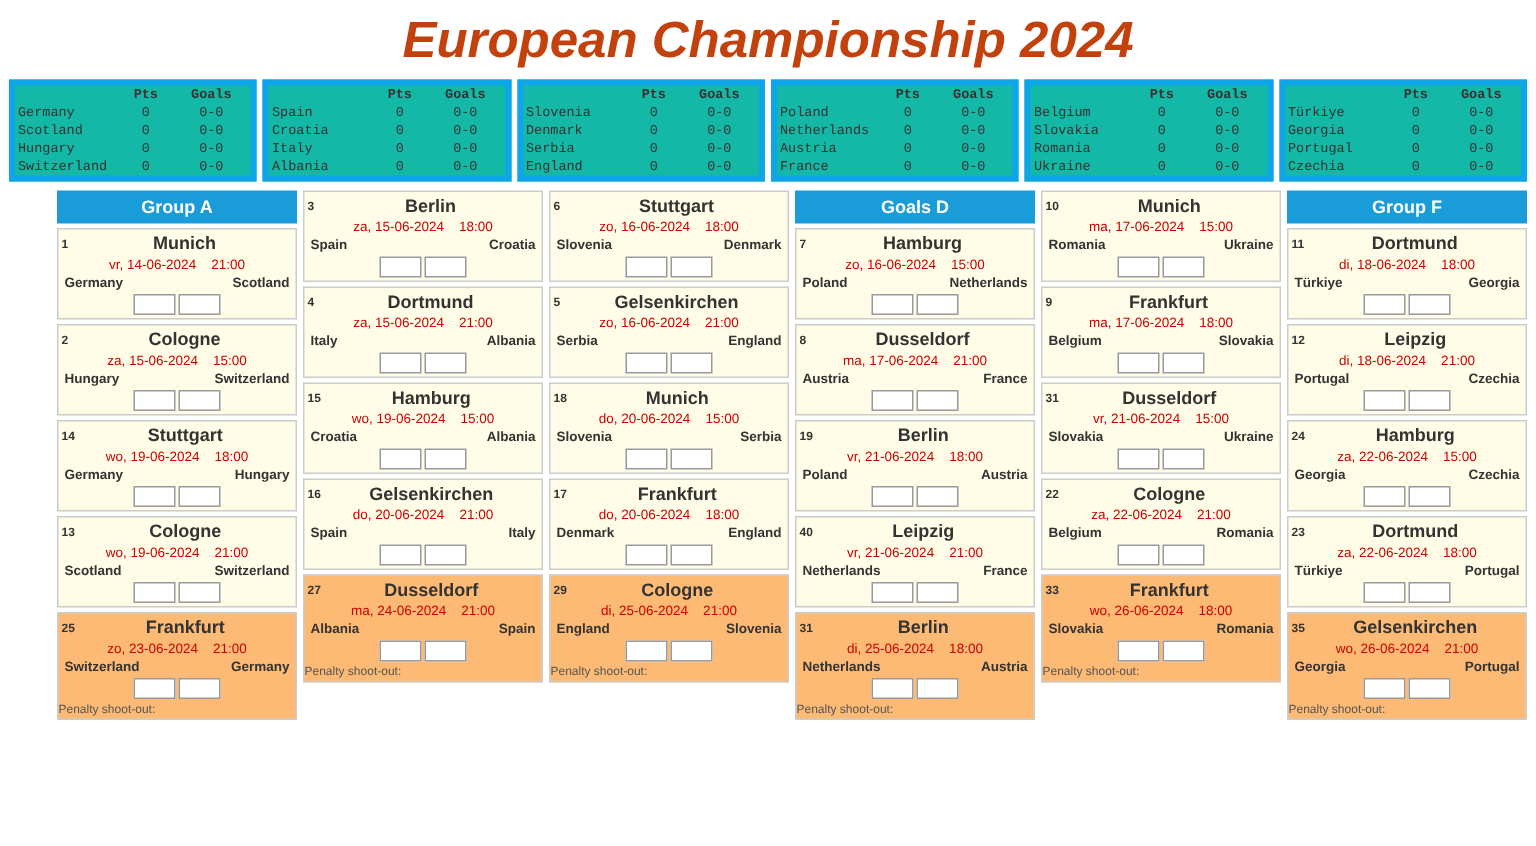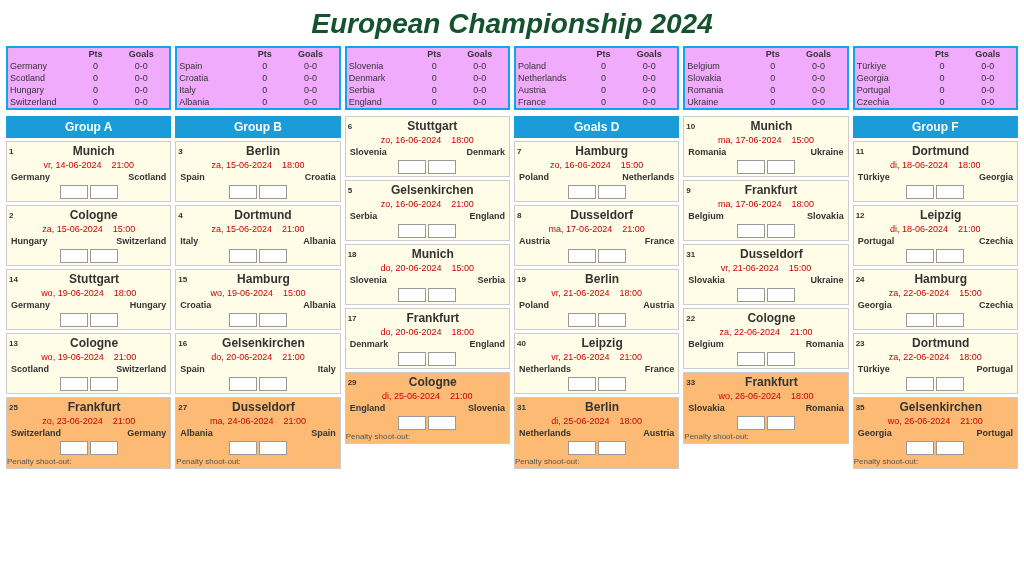--- a/index.html
+++ b/index.html
@@ -1,28 +1,28 @@
 <!DOCTYPE html>
 <html><head>
   <meta charset="utf-8">
   <style>
     * { box-sizing: border-box; margin: 0; padding: 0; }
     body { font-family: Arial, sans-serif; background: #fff; width: 1024px; font-size: 11px; }
     
-    h1 { text-align: center; color: #14532d; font-size: 28px; font-weight: bold; padding: 8px 0 6px; font-style: italic; }
+    h1 { text-align: center; color: #c2410c; font-size: 34px; font-weight: bold; padding: 8px 0 6px; font-style: italic; }
     
     .standings-row { display: flex; gap: 4px; padding: 0 6px 6px; }
-    .standings-table { flex: 1; border: 2px solid #0ea5e9; background: #f0abfc; }
+    .standings-table { flex: 1; border: 4px solid #0ea5e9; background: #14b8a6; font-family: Liberation Mono, monospace; }
     .standings-table table { width: 100%; border-collapse: collapse; }
     .standings-table table th { font-size: 9px; font-weight: bold; text-align: center; padding: 1px 2px; color: #333; }
     .standings-table table td { font-size: 9px; padding: 1px 2px; color: #333; }
     .standings-table table td:first-child { width: 70px; }
     .standings-table table td.num { text-align: center; }
     
-    .bracket-row { display: flex; gap: 4px; padding: 0 6px 4px; }
+    .bracket-row { display: flex; gap: 4px; padding: 0 6px 4px; margin-left: 32px; }
     .group-col { flex: 1; display: flex; flex-direction: column; gap: 3px; }
     
     .group-header { background: #1a9cd8; color: white; text-align: center; font-weight: bold; font-size: 12px; padding: 4px 2px; }
     
     .match-card { border: 1px solid #ccc; background: #fffde7; }
     .match-card .venue { text-align: center; font-weight: bold; font-size: 12px; padding: 2px; color: #333; }
     .match-card .date-time { text-align: center; font-size: 9px; color: #c00; padding: 0 2px 1px; }
     .match-card .teams { display: flex; justify-content: space-between; padding: 1px 4px 2px; font-size: 9px; color: #333; }
     .match-card .teams .team-a { font-weight: bold; }
     .match-card .teams .team-b { font-weight: bold; text-align: right; }
@@ -303,21 +303,20 @@
       <span class="team-b">Germany</span>
     </div>
     <div class="score-box">
       <span class="score"></span>
       <span class="score"></span>
     </div>
         <div class="penalty">Penalty shoot-out:</div>
       </div>
     </div>
     <div class="group-col">
-      <div class="group-header">Group B</div>
       <div class="match-card">
         <div class="match-header">
       <span class="match-num-left">3</span>
       <div class="venue" style="flex:1">Berlin</div>
     </div>
     <div class="date-time">za, 15-06-2024&nbsp;&nbsp;&nbsp;&nbsp;18:00</div>
     <div class="teams">
       <span class="team-a">Spain</span>
       <span class="team-b">Croatia</span>
     </div>

